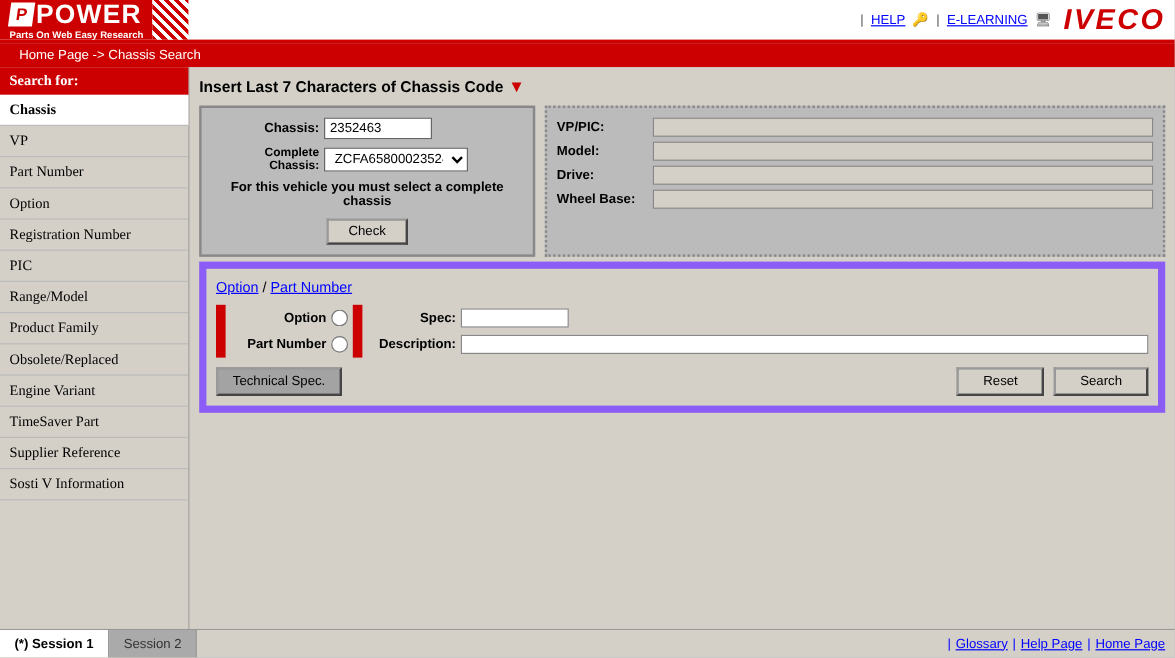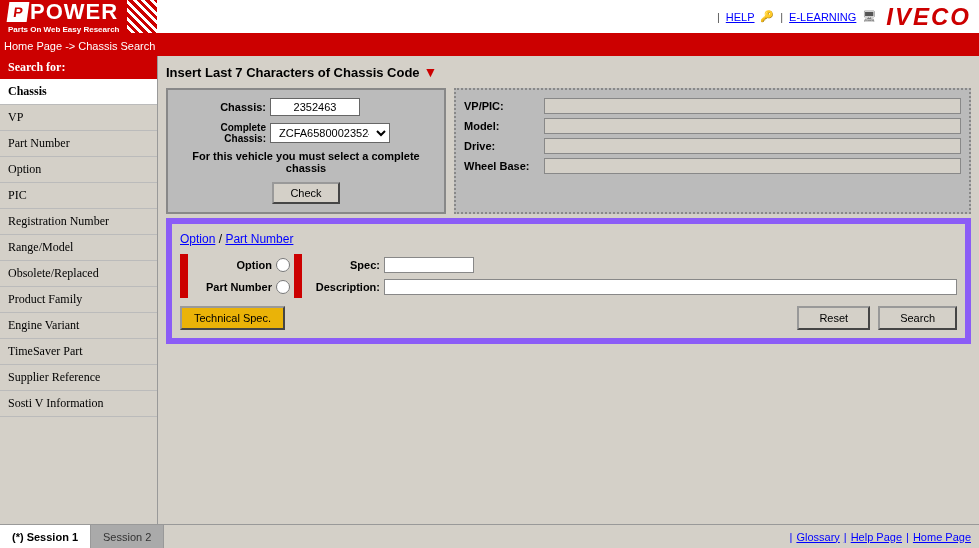--- a/index.html
+++ b/index.html
@@ -10,42 +10,42 @@
     #logo-area { display: flex; align-items: center; height: 100%; }
     #logo-power { background: #cc0000; color: #fff; font-weight: bold; font-size: 18px; padding: 0 8px; height: 100%; display: flex; align-items: center; gap: 2px; }
     #logo-power .power-text { font-size: 22px; font-weight: 900; letter-spacing: 1px; }
     #logo-stripe { width: 30px; height: 100%; background: repeating-linear-gradient(45deg, #cc0000, #cc0000 3px, #fff 3px, #fff 6px); }
     #header-right { display: flex; align-items: center; gap: 10px; padding-right: 8px; }
     #header-links { color: #333; font-size: 11px; display: flex; gap: 6px; align-items: center; }
     #header-links span { color: #555; }
     #iveco-logo { color: #cc0000; font-size: 24px; font-weight: 900; font-style: italic; letter-spacing: 2px; }
 
     
-    #breadcrumb { background: #cc0000; color: #fff; padding: 3px 4px; font-size: 11px; height: 20px; display: flex; align-items: center; }
+    #breadcrumb { background: #cc0000; color: #fff; padding: 3px 16px; font-size: 11px; height: 20px; display: flex; align-items: center; }
 
     
     #main { display: flex; height: calc(548px - 56px - 24px); }
 
     
     #sidebar { width: 158px; background: #d4d0c8; border-right: 1px solid #999; flex-shrink: 0; font-family: Liberation Serif, serif; }
     #sidebar-title { background: #cc0000; color: #fff; padding: 4px 8px; font-weight: bold; font-size: 12px; }
     .sidebar-item { padding: 5px 8px; border-bottom: 1px solid #bbb; color: #000; cursor: pointer; font-size: 12px; }
     .sidebar-item.active { background: #fff; font-weight: bold; }
 
     
     #content { flex: 1; background: #d4d0c8; padding: 8px; overflow: auto; }
     #content-title { font-weight: bold; font-size: 13px; margin-bottom: 8px; display: flex; align-items: center; gap: 4px; }
     #content-title .arrow { color: #cc0000; font-size: 14px; }
     
     
     #left-form { background: #bbb; border: 2px solid #888; padding: 8px; flex: 1; max-width: 280px; }
     .form-row { display: flex; align-items: center; margin-bottom: 6px; gap: 4px; }
     .form-label { text-align: right; width: 90px; font-size: 11px; font-weight: bold; flex-shrink: 0; }
     .form-input { border: 1px solid #666; background: #fff; padding: 2px 4px; font-size: 11px; }
-    .chassis-input { width: 90px; text-align: center; }
+    .chassis-input { width: 90px; }
     .complete-chassis-select { width: 120px; }
     .warning-text { color: #000; font-size: 11px; font-weight: bold; text-align: center; margin: 4px 0; }
     .check-btn { background: #d4d0c8; border: 2px outset #999; padding: 3px 16px; font-size: 11px; cursor: pointer; margin-top: 4px; }
 
     
     #right-info { background: #bbb; border: 2px dotted #888; padding: 8px; flex: 1; }
     .info-row { display: flex; align-items: center; margin-bottom: 4px; }
     .info-label { font-size: 11px; font-weight: bold; width: 80px; }
     .info-value { background: #d4d0c8; border: 1px solid #888; flex: 1; height: 16px; }
 
@@ -54,21 +54,21 @@
     .section-header { font-size: 12px; margin-bottom: 8px; }
     .section-header a { color: #00f; text-decoration: underline; cursor: pointer; }
     .option-label { font-size: 11px; font-weight: bold; width: 80px; text-align: right; }
     .radio-input { width: 14px; height: 14px; }
     .red-bracket { width: 8px; background: #cc0000; align-self: stretch; min-height: 40px; }
     .option-right-label { font-size: 11px; font-weight: bold; width: 70px; text-align: right; }
     .option-right-input { border: 1px solid #888; background: #fff; height: 16px; width: 90px; }
 
     
     .buttons-row { display: flex; align-items: center; justify-content: space-between; margin-top: 8px; }
-    .tech-spec-btn { background: #eab308; border: 2px outset #999; padding: 4px 12px; font-size: 11px; cursor: pointer; }
+    .tech-spec-btn { background: #a3a3a3; border: 2px outset #999; padding: 4px 12px; font-size: 11px; cursor: pointer; }
     .right-buttons { display: flex; gap: 8px; }
     .reset-btn { background: #d4d0c8; border: 2px outset #999; padding: 4px 20px; font-size: 11px; cursor: pointer; }
     .search-btn { background: #d4d0c8; border: 2px outset #999; padding: 4px 20px; font-size: 11px; cursor: pointer; }
 
     
     #statusbar { background: #d4d0c8; border-top: 1px solid #999; height: 24px; display: flex; align-items: center; justify-content: space-between; font-size: 11px; }
     .session-tabs { display: flex; height: 100%; }
     .session-tab { padding: 0 12px; display: flex; align-items: center; border-right: 1px solid #999; cursor: pointer; font-size: 11px; }
     .session-tab.active { background: #fff; font-weight: bold; }
     .session-tab.inactive { background: #aaa; color: #333; }
@@ -110,25 +110,25 @@
 </div>
 
 <div id="main">
 
   <div id="sidebar">
     <div id="sidebar-title">Search for:</div>
     <div class="sidebar-item active">Chassis</div>
     <div class="sidebar-item">VP</div>
     <div class="sidebar-item">Part Number</div>
     <div class="sidebar-item">Option</div>
+    <div class="sidebar-item">Registration Number</div>
     <div class="sidebar-item">PIC</div>
-    <div class="sidebar-item">Registration Number</div>
     <div class="sidebar-item">Range/Model</div>
+    <div class="sidebar-item">Product Family</div>
     <div class="sidebar-item">Obsolete/Replaced</div>
-    <div class="sidebar-item">Product Family</div>
     <div class="sidebar-item">Engine Variant</div>
     <div class="sidebar-item">TimeSaver Part</div>
     <div class="sidebar-item">Supplier Reference</div>
     <div class="sidebar-item">Sosti V Information</div>
   </div>
 
   <div id="content">
     <div id="content-title">
       <span>Insert Last 7 Characters of Chassis Code</span>
       <span class="arrow">▼</span>

